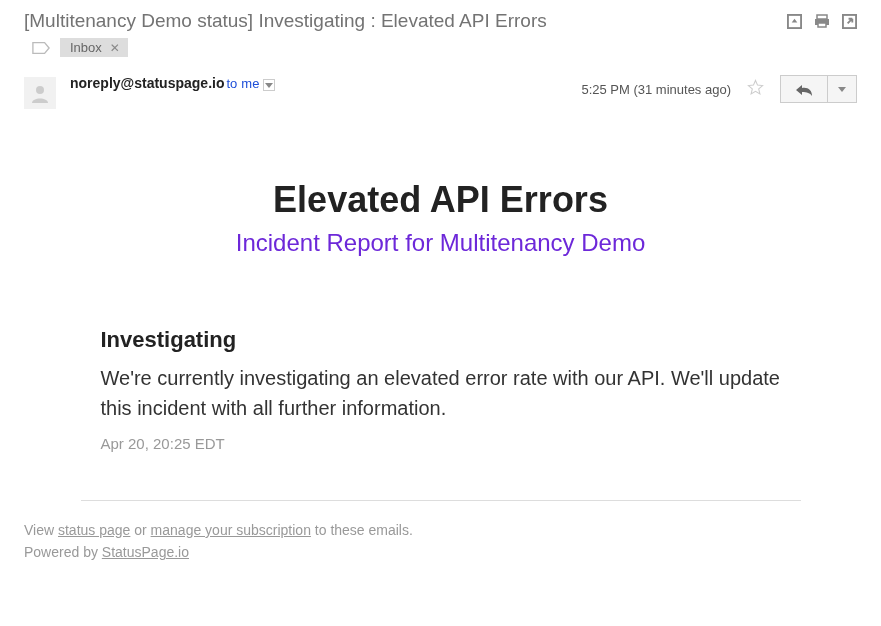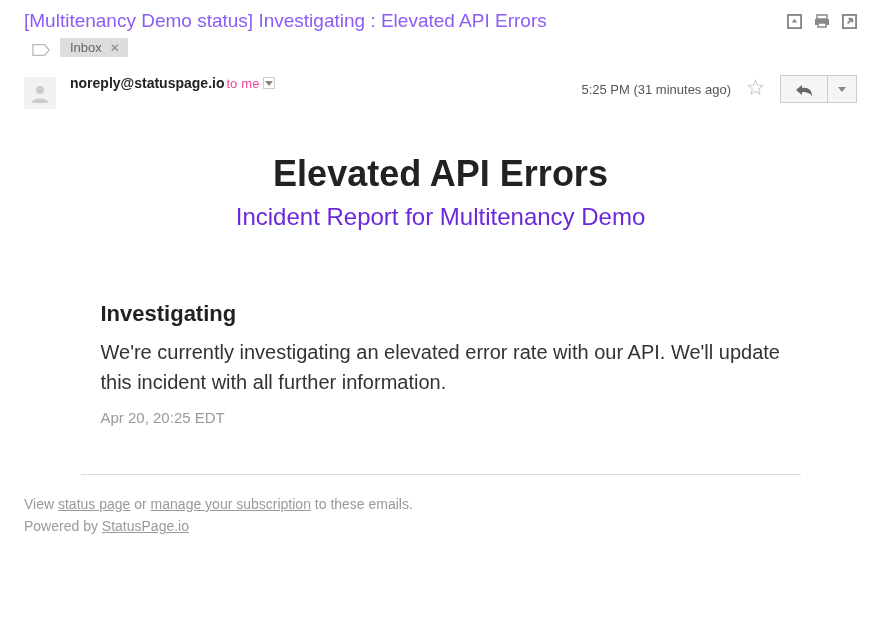--- a/index.html
+++ b/index.html
@@ -14,38 +14,38 @@
 
     
     .subject-row {
       display: flex;
       align-items: center;
       justify-content: space-between;
       margin-bottom: 6px;
     }
     .subject-text {
       font-size: 19px;
-      color: #8b5cf6;
+      color: #737373;
       font-weight: normal;
     }
     .action-icons {
       display: flex;
       gap: 12px;
       align-items: center;
     }
     .action-icon {
       color: #888;
       cursor: pointer;
     }
     .action-icon svg { display: block; }
 
     
     .labels-row {
       display: flex;
-      align-items: flex-end;
+      align-items: center;
       gap: 10px;
       margin-left: 8px;
       margin-bottom: 18px;
     }
     .label-icon {
       width: 18px;
       height: 14px;
       display: flex;
       align-items: center;
     }
@@ -89,24 +89,24 @@
       flex-direction: row;
       gap: 2px;
     }
     .sender-email {
       font-weight: bold;
       font-size: 14px;
       color: #222;
     }
     .recipient-row {
       display: flex;
-      align-items: center;
+      align-items: flex-end;
       gap: 4px;
       font-size: 13px;
-      color: #ec4899;
+      color: #1d4ed8;
     }
     .details-caret {
       width: 12px;
       height: 12px;
       border: 1px solid #ccc;
       display: inline-flex;
       align-items: center;
       justify-content: center;
     }
     .sender-right {
@@ -135,21 +135,21 @@
       border-left: none;
       display: inline-flex;
       align-items: center;
       justify-content: center;
       cursor: pointer;
     }
     .btn-group { display: flex; }
 
     
     .email-body {
-      margin-top: 44px;
+      margin-top: 70px;
       text-align: center;
     }
     .body-title {
       font-size: 36px;
       font-weight: bold;
       color: #222;
     }
     .body-subtitle {
       font-size: 24px;
       color: #6d28d9;

